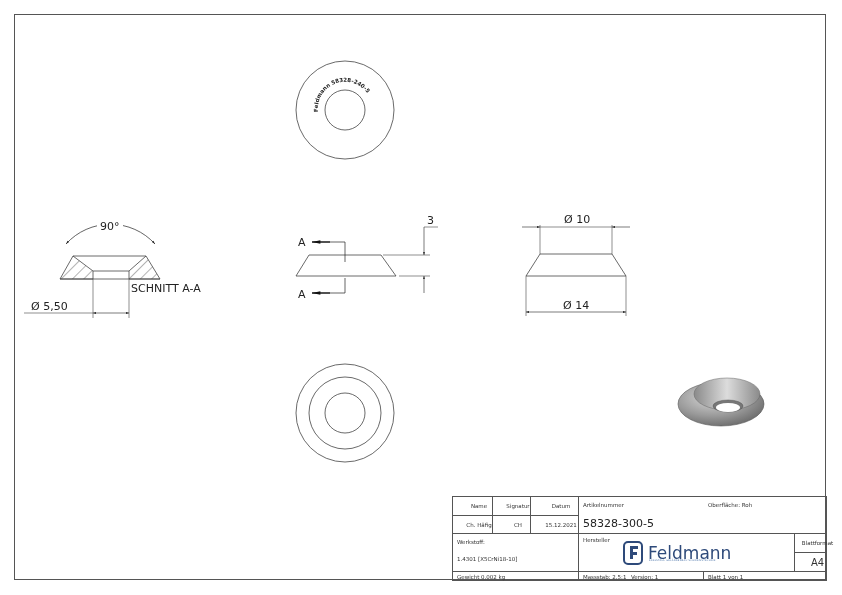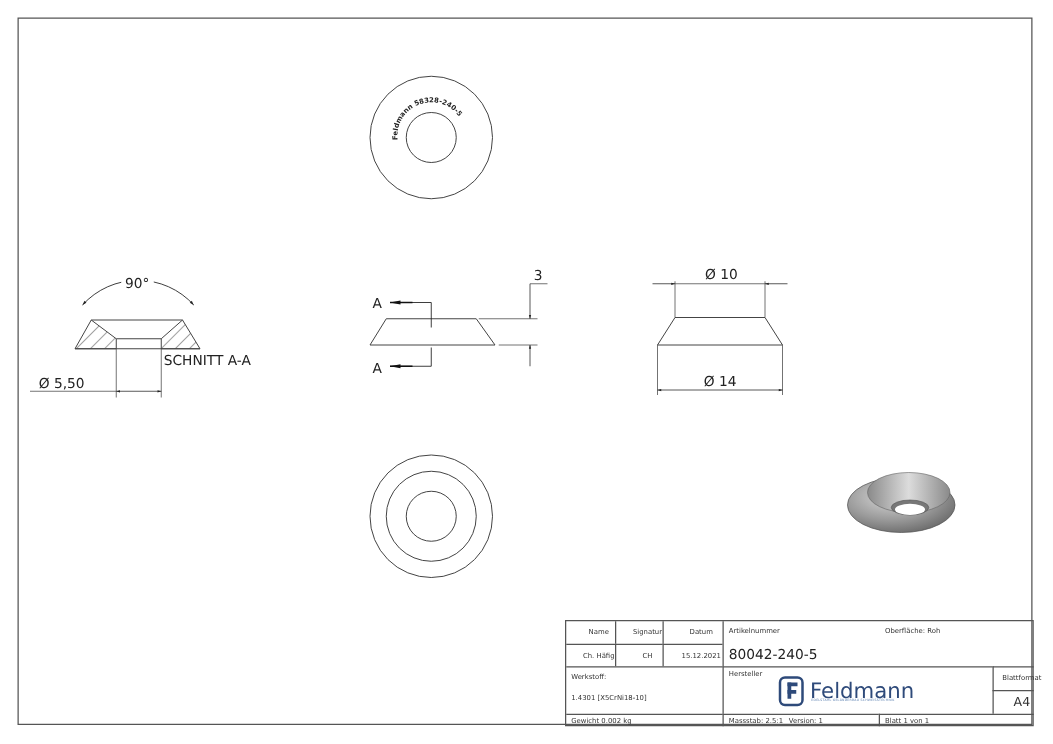--- a/index.html
+++ b/index.html
@@ -128,21 +128,21 @@
   <div class="cell c" style="left:0;top:0;width:39px;height:18px;">Name</div>
   <div class="cell c bl" style="left:39px;top:0;width:38px;height:18px;">Signatur</div>
   <div class="cell c bl" style="left:77px;top:0;width:48px;height:18px;">Datum</div>
 
   <div class="cell c bt" style="left:0;top:18px;width:39px;height:18px;">Ch. Häfig</div>
   <div class="cell c bt bl" style="left:39px;top:18px;width:38px;height:18px;">CH</div>
   <div class="cell c bt bl" style="left:77px;top:18px;width:48px;height:18px;">15.12.2021</div>
 
   <div class="cell bl" style="left:125px;top:0;width:249px;height:36px;">
     <span class="lbl" style="left:4px;top:5px;">Artikelnummer</span>
-    <span class="lbl big" style="left:4px;top:20px;">80042-240-5</span>
+    <span class="lbl big" style="left:4px;top:20px;">58328-300-5</span>
     <span class="lbl" style="left:129px;top:5px;">Oberfläche:  Roh</span>
   </div>
 
   <div class="cell bt" style="left:0;top:36px;width:125px;height:38px;">
     <span class="lbl" style="left:4px;top:5px;">Werkstoff:</span>
     <span class="lbl" style="left:4px;top:22px;">1.4301 [X5CrNi18-10]</span>
   </div>
 
   <div class="cell bt bl" style="left:125px;top:36px;width:216px;height:38px;">
     <span class="lbl" style="left:4px;top:3px;">Hersteller</span>

